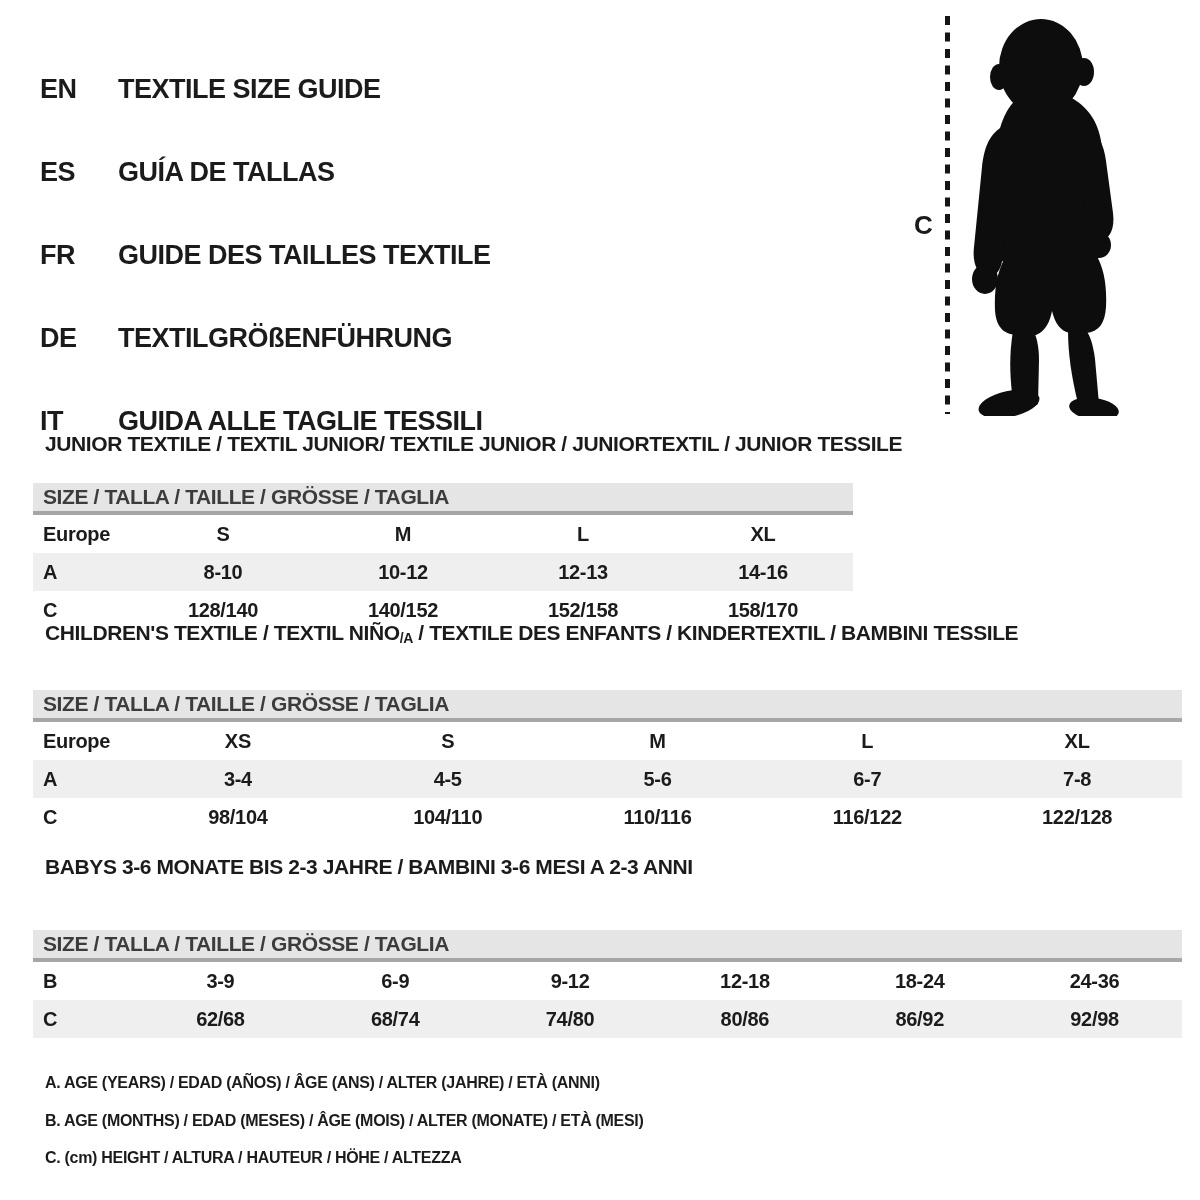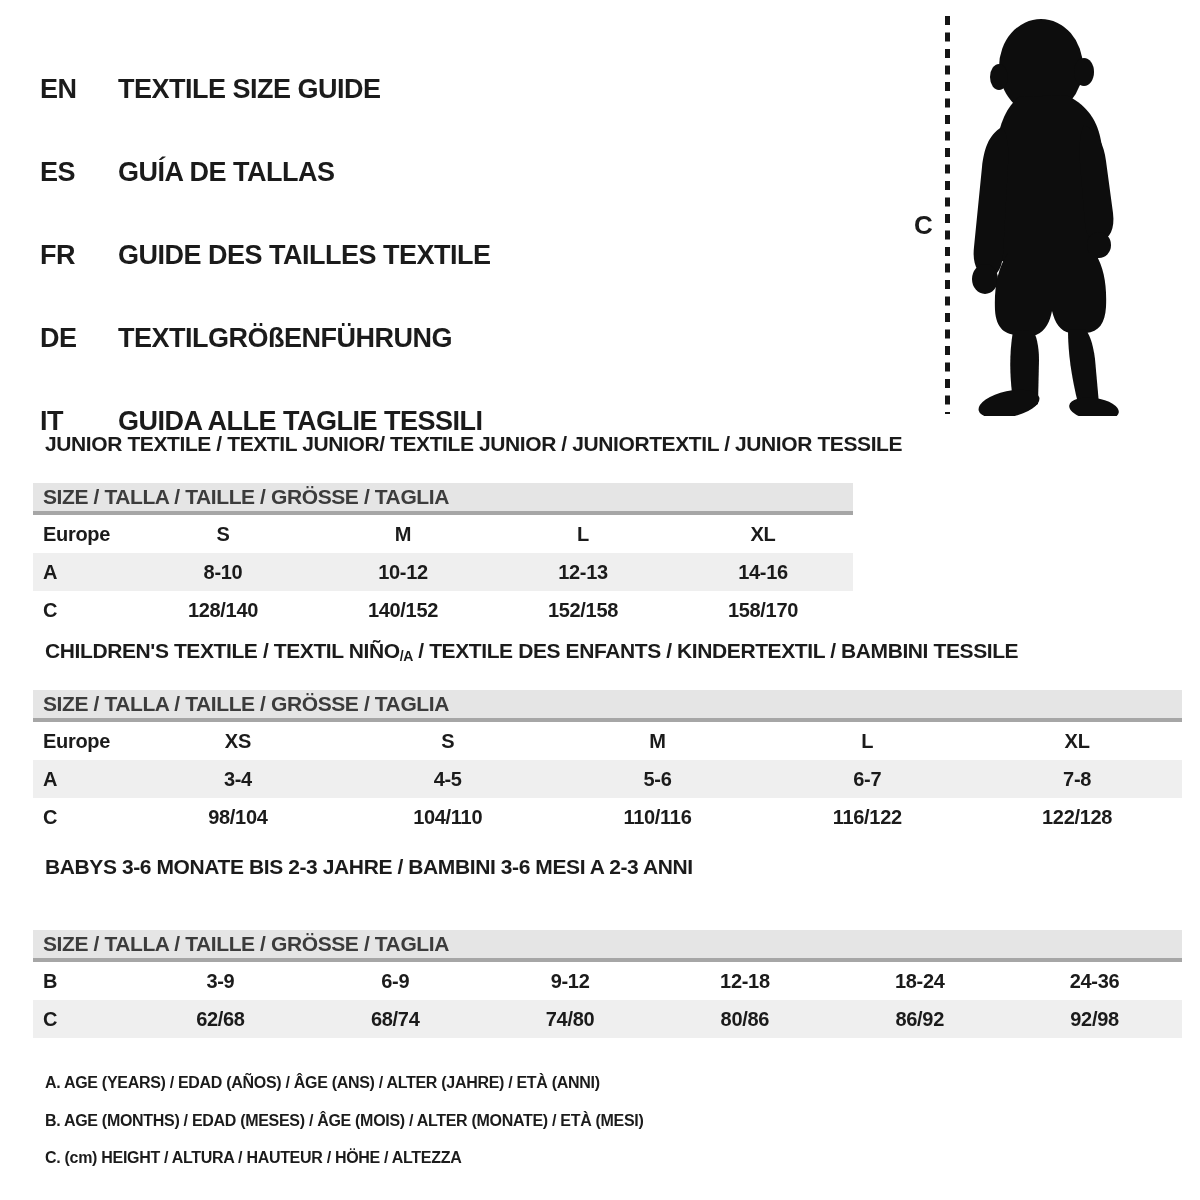--- a/index.html
+++ b/index.html
@@ -119,21 +119,21 @@
   </div>
   <div class="t-row">
     <span class="t-label">C</span>
     <span class="t-cell">128/140</span>
     <span class="t-cell">140/152</span>
     <span class="t-cell">152/158</span>
     <span class="t-cell">158/170</span>
   </div>
 </div>
 
-<div class="abs sec-title" style="left:45px;top:639px;">
+<div class="abs sec-title" style="left:45px;top:621px;">
   <span>CHILDREN'S TEXTILE / TEXTIL NIÑO</span><span class="sub">/A</span><span> / TEXTILE DES ENFANTS / KINDERTEXTIL / BAMBINI TESSILE</span>
 </div>
 
 <div class="abs size-table" style="top:690px;width:1149px;">
   <div class="size-bar">
     <span>SIZE / TALLA / TAILLE / GRÖSSE / TAGLIA</span>
   </div>
   <div class="t-row">
     <span class="t-label">Europe</span>
     <span class="t-cell">XS</span>

